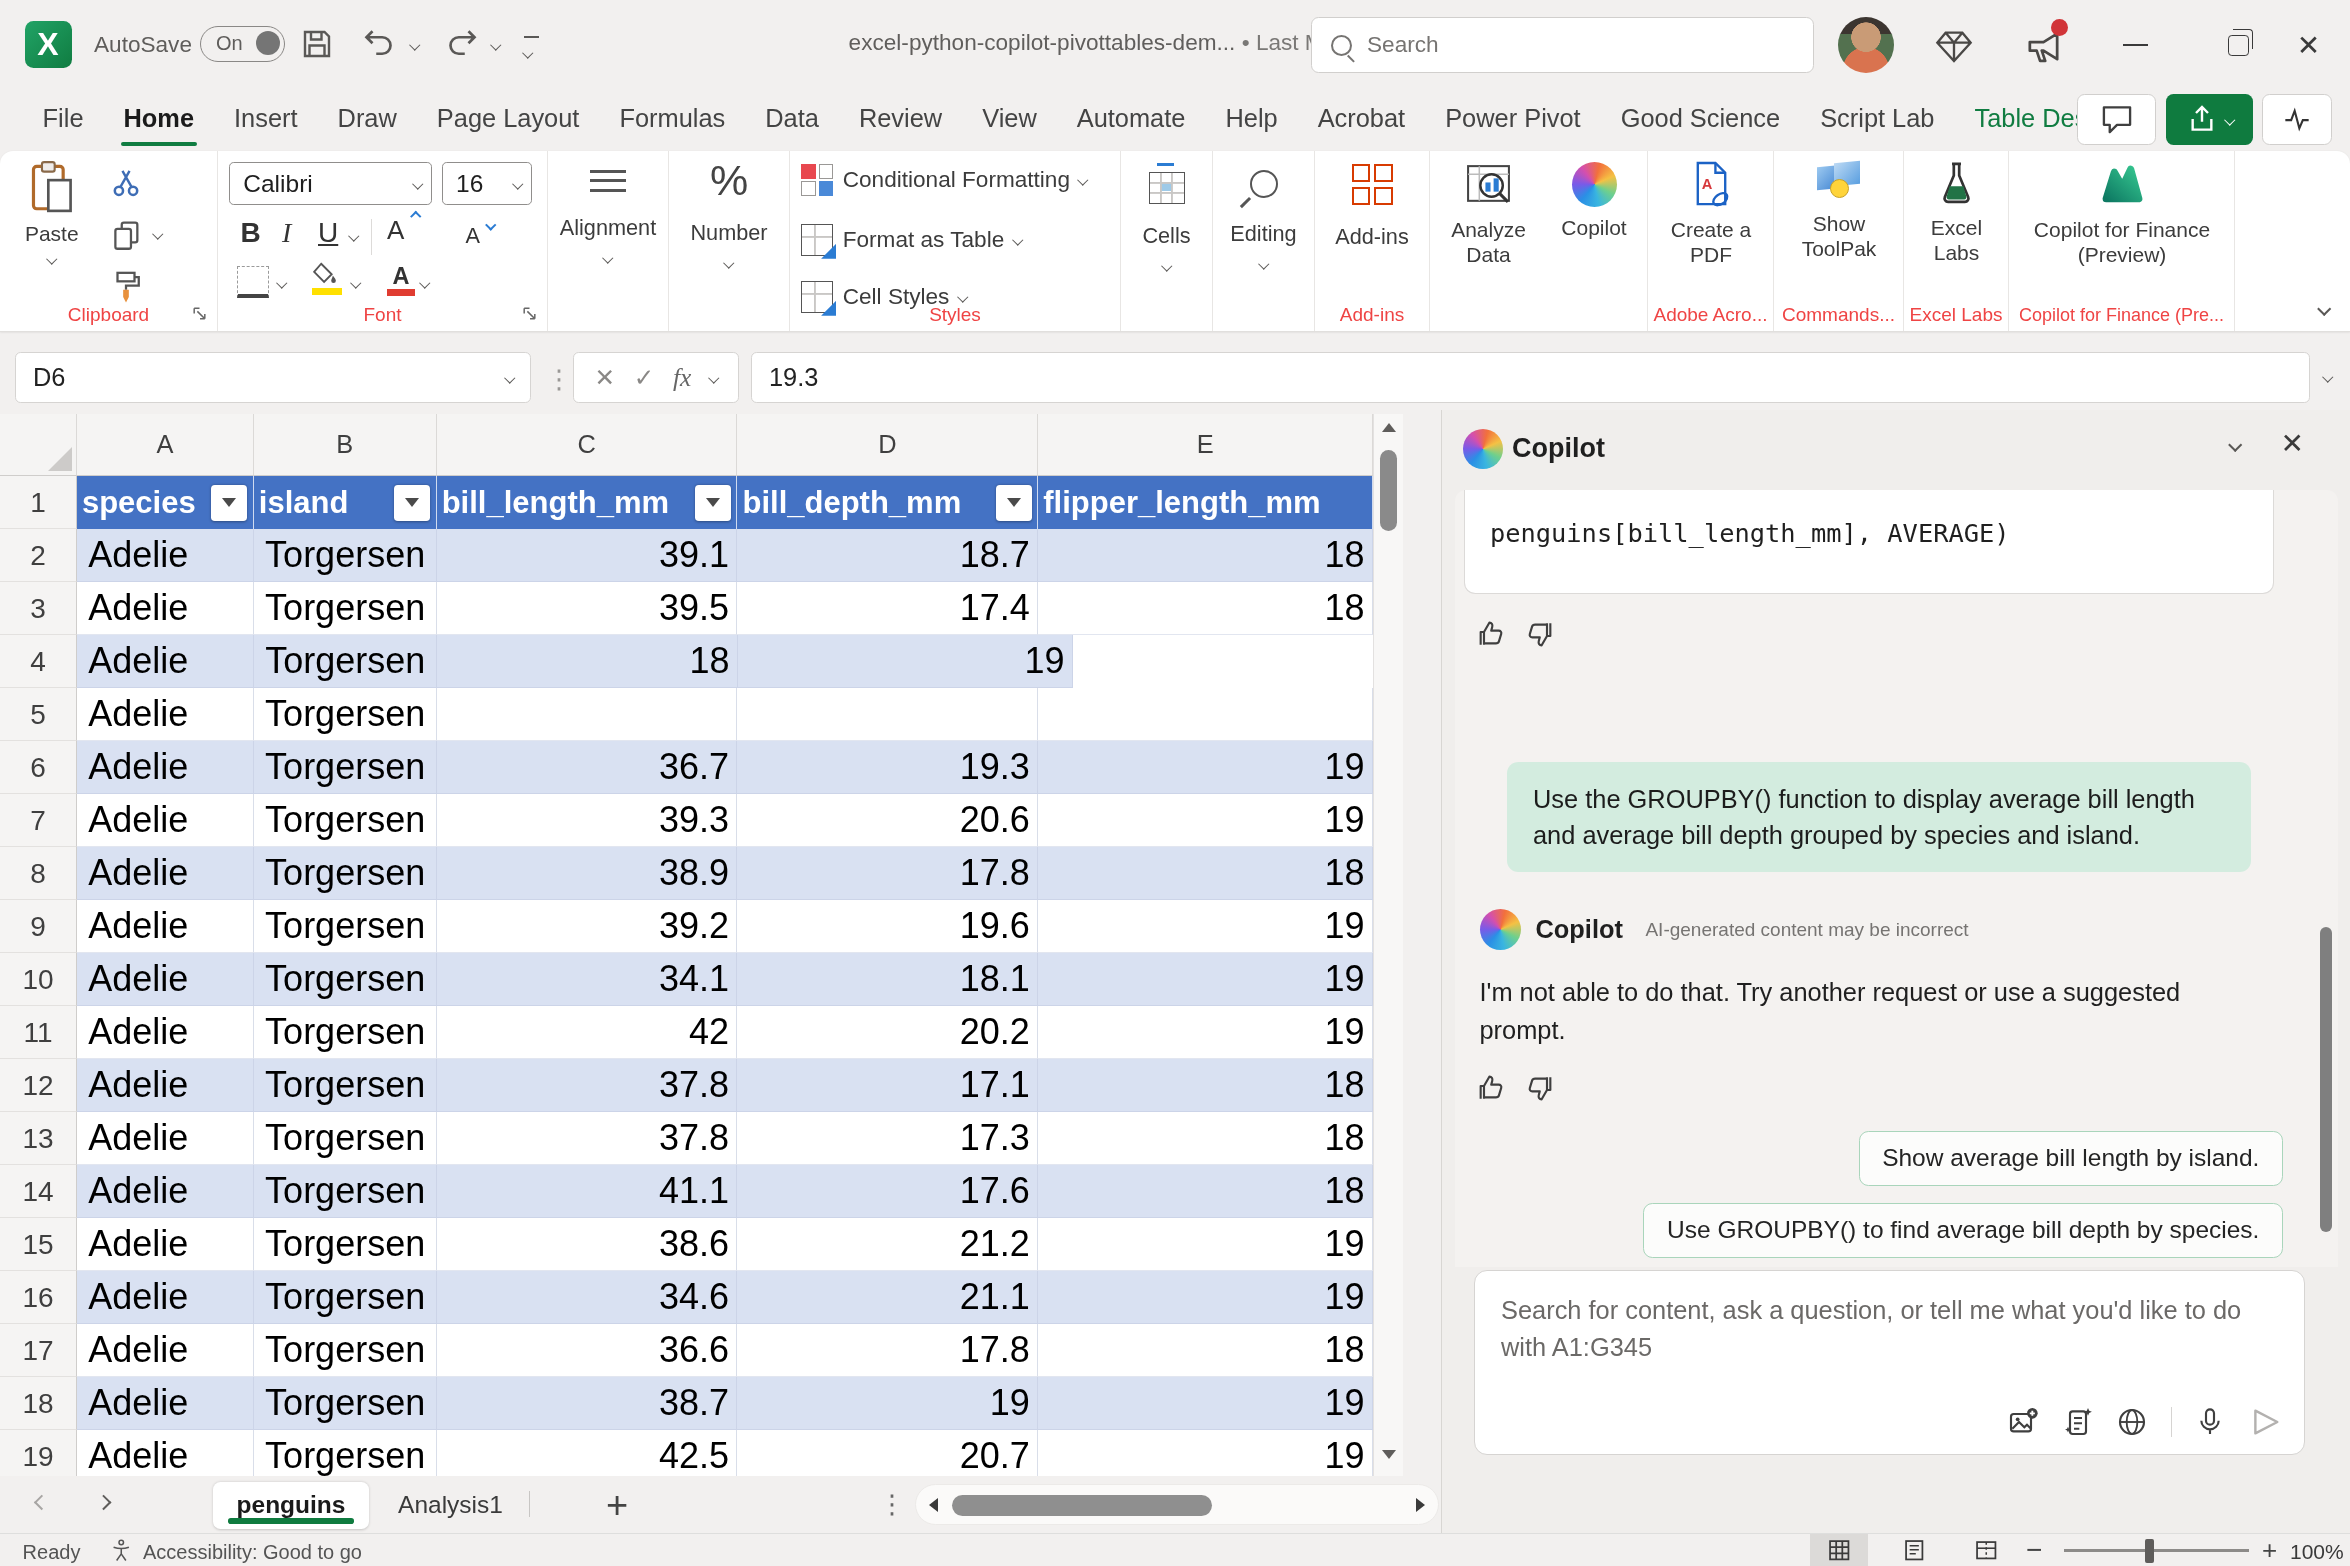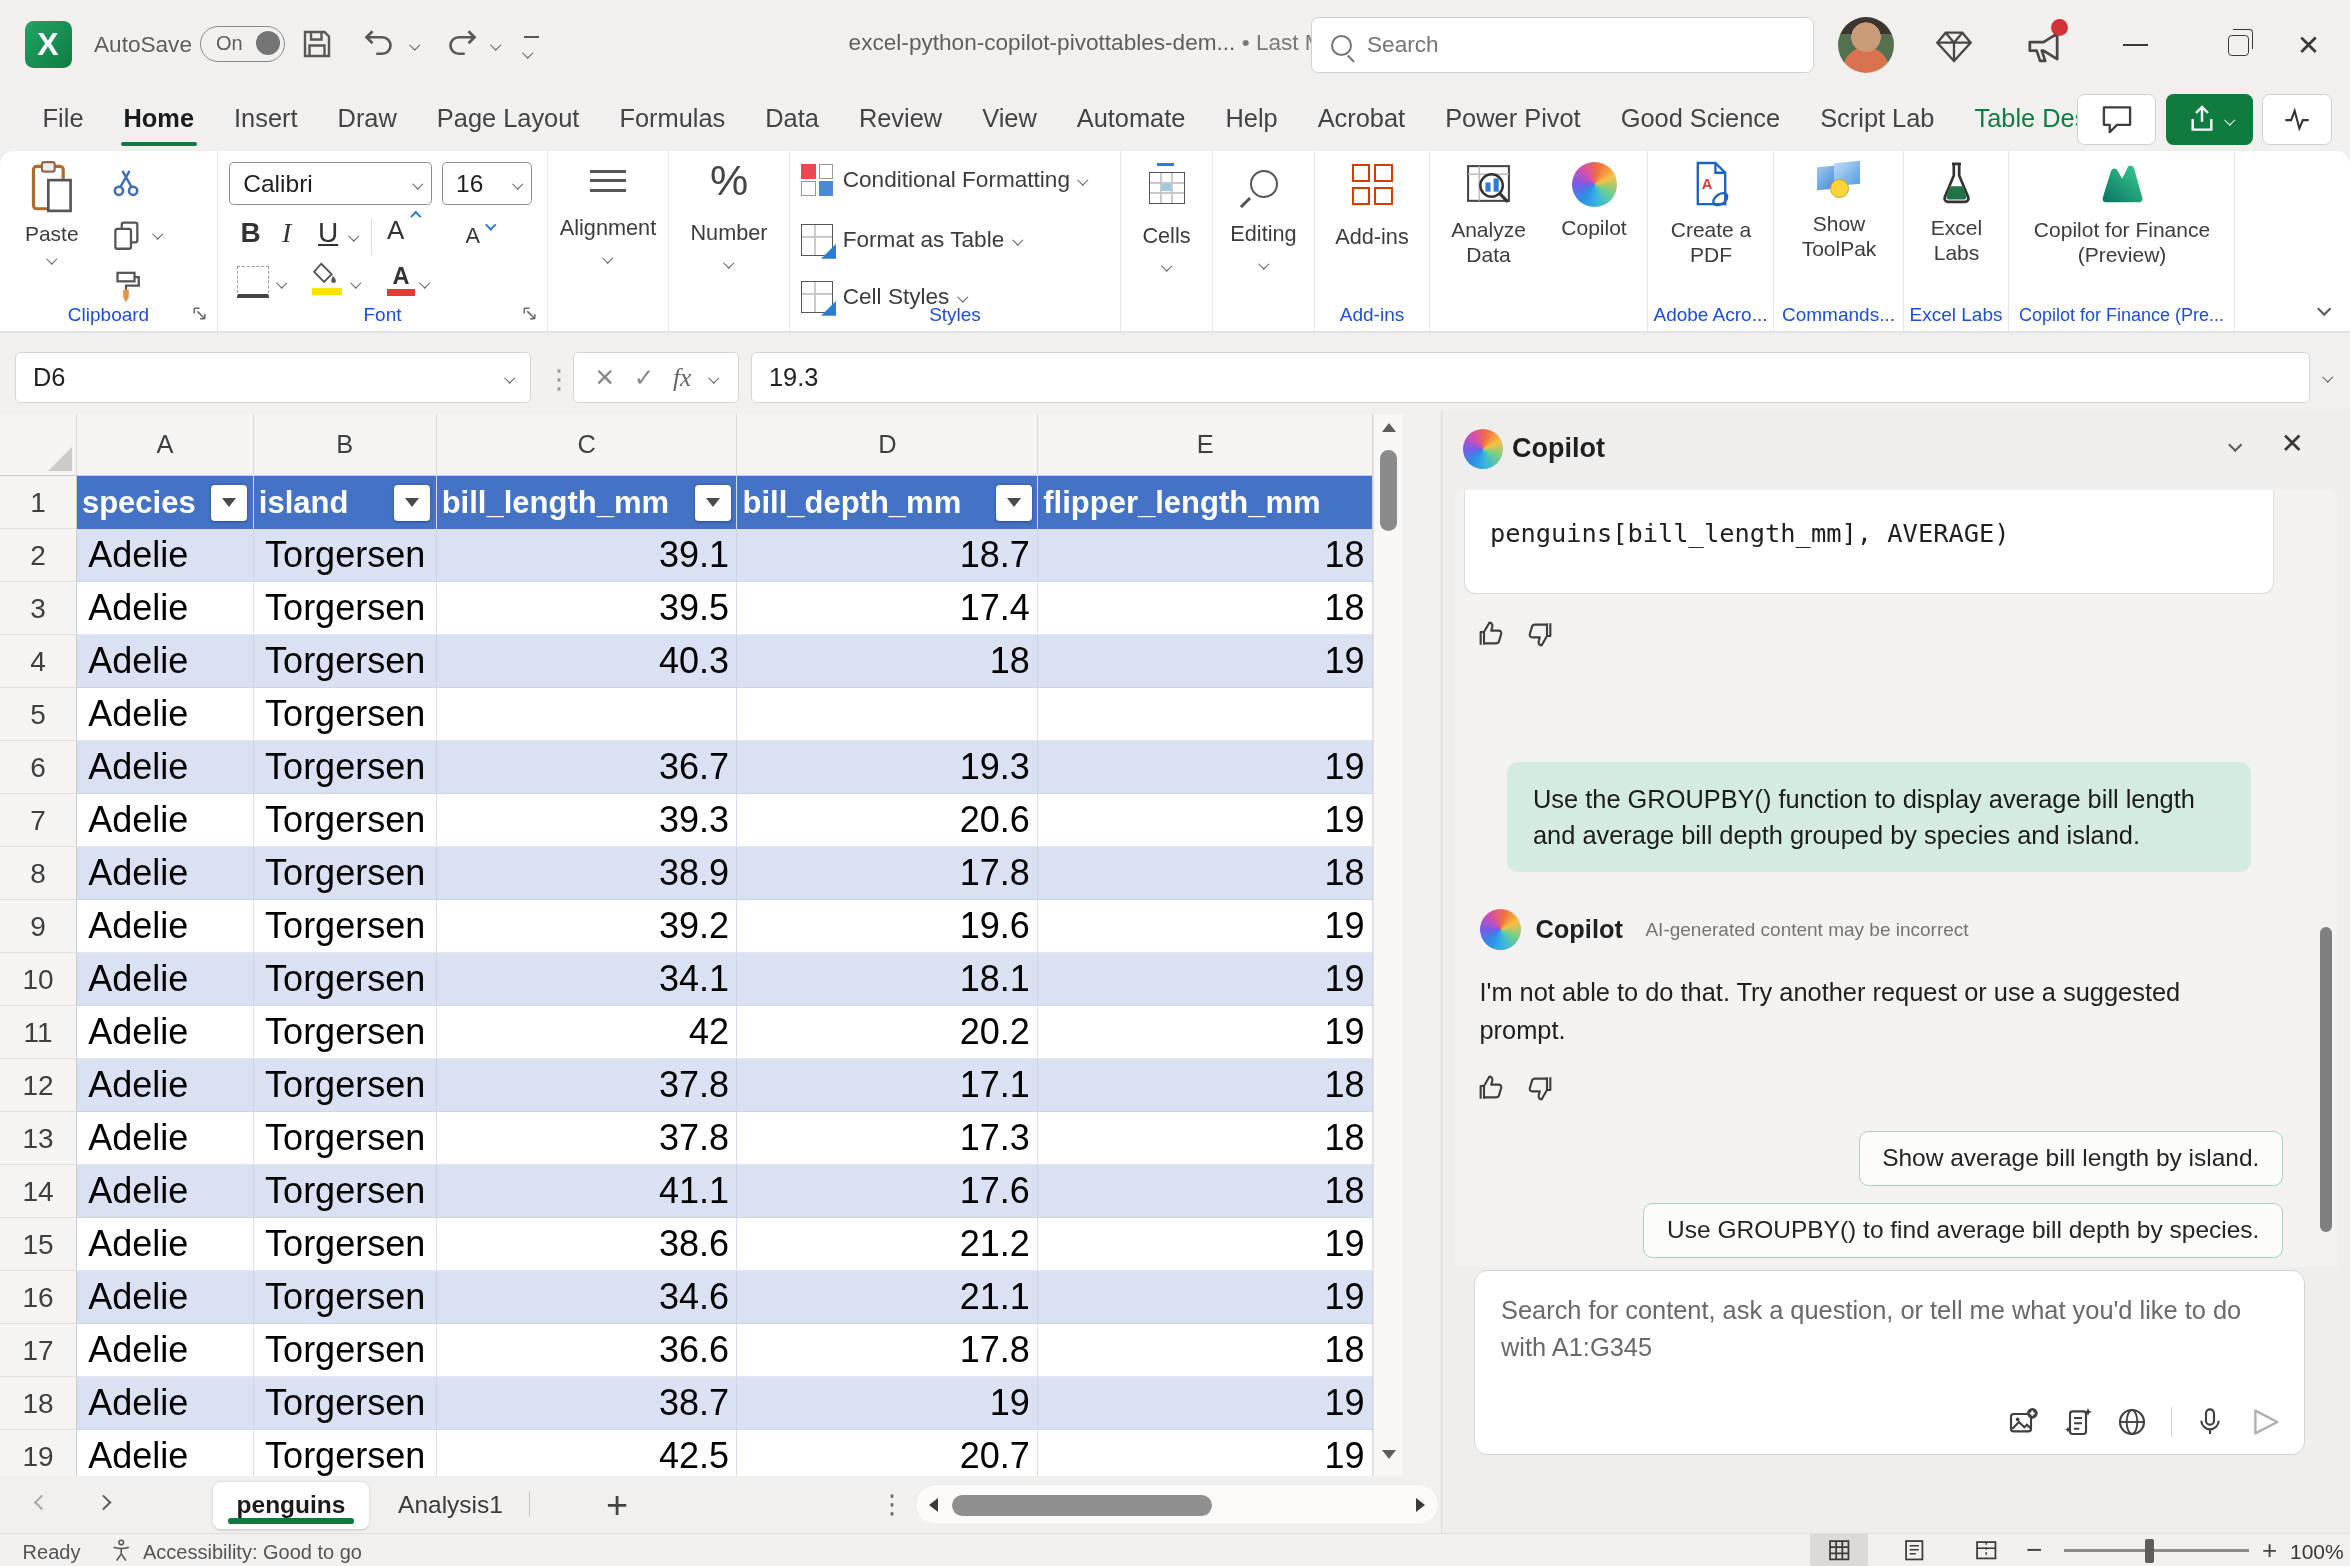--- a/index.html
+++ b/index.html
@@ -51,21 +51,21 @@
   .rtab.active { color:#1b1b1b; font-weight:bold; }
   .rtab.active::after { content:""; position:absolute; left:17px; right:17px; bottom:3.8px; height:4.7px; border-radius:2.8px; background:#107c41; }
   .rtab.contextual { color:#107c41; }
   .tr-btn { position:absolute; top:3.8px; height:51px; border-radius:7.5px; display:flex; align-items:center; justify-content:center; }
   .tr-white { background:#fff; border:0.9px solid #d1cfcd; }
   .tr-green { background:#0f7b3f; }
 
   
   .ribbon { position:absolute; left:0; top:151px; width:2350px; height:181px; background:#fff; border-radius:13px 13px 0 0; border-bottom:0.9px solid #e1dfdd; box-shadow:0 0.9px 1.9px rgba(0,0,0,.06); display:flex; }
   .rgroup { position:relative; height:100%; border-right:0.9px solid #e8e6e4; flex:none; }
-  .glabel { position:absolute; bottom:4.7px; left:0; right:0; text-align:center; font-size:19px; color:#1d4ed8; white-space:nowrap; overflow:hidden; }
+  .glabel { position:absolute; bottom:4.7px; left:0; right:0; text-align:center; font-size:19px; color:#ef4444; white-space:nowrap; overflow:hidden; }
   .launcher { position:absolute; right:7.5px; bottom:7.5px; width:19px; height:19px; }
   .bigbtn { position:absolute; top:9.4px; display:flex; flex-direction:column; align-items:center; }
   .bigbtn .blabel { margin-top:7.5px; font-size:21px; color:#3c3c3c; text-align:center; line-height:1.2; }
   .bigbtn .bchev { margin-top:9.4px; }
   .combo { position:absolute; background:#fff; border:1.4px solid #908e8c; border-radius:4.7px; font-size:24.5px; color:#1f1f1f; display:flex; align-items:center; padding-left:13px; }
   .combo .chev { position:absolute; right:9.4px; }
   .fmtchar { font-size:28px; color:#333; }
   .stylerow { position:absolute; left:11.3px; display:flex; align-items:center; gap:9.4px; font-size:22.6px; color:#3c3c3c; white-space:nowrap; }
   .stackbtn { display:flex; flex-direction:column; align-items:center; position:absolute; left:0; right:0; }
   .stackbtn .blabel { font-size:21.7px; color:#3c3c3c; margin-top:19px; }
@@ -553,21 +553,20 @@
         <div class="cell cB">Torgersen</div>
         <div class="cell cC num">39.5</div>
         <div class="cell cD num">17.4</div>
         <div class="cell cE num">18</div>
       </div>
 
       <div class="grow">
         <div class="rnum">4</div>
         <div class="cell cA">Adelie</div>
         <div class="cell cB">Torgersen</div>
-        <div class="cell cC num">40.3</div>
         <div class="cell cD num">18</div>
         <div class="cell cE num">19</div>
       </div>
 
       <div class="grow">
         <div class="rnum">5</div>
         <div class="cell cA">Adelie</div>
         <div class="cell cB">Torgersen</div>
         <div class="cell cC num"></div>
         <div class="cell cD num"></div>

